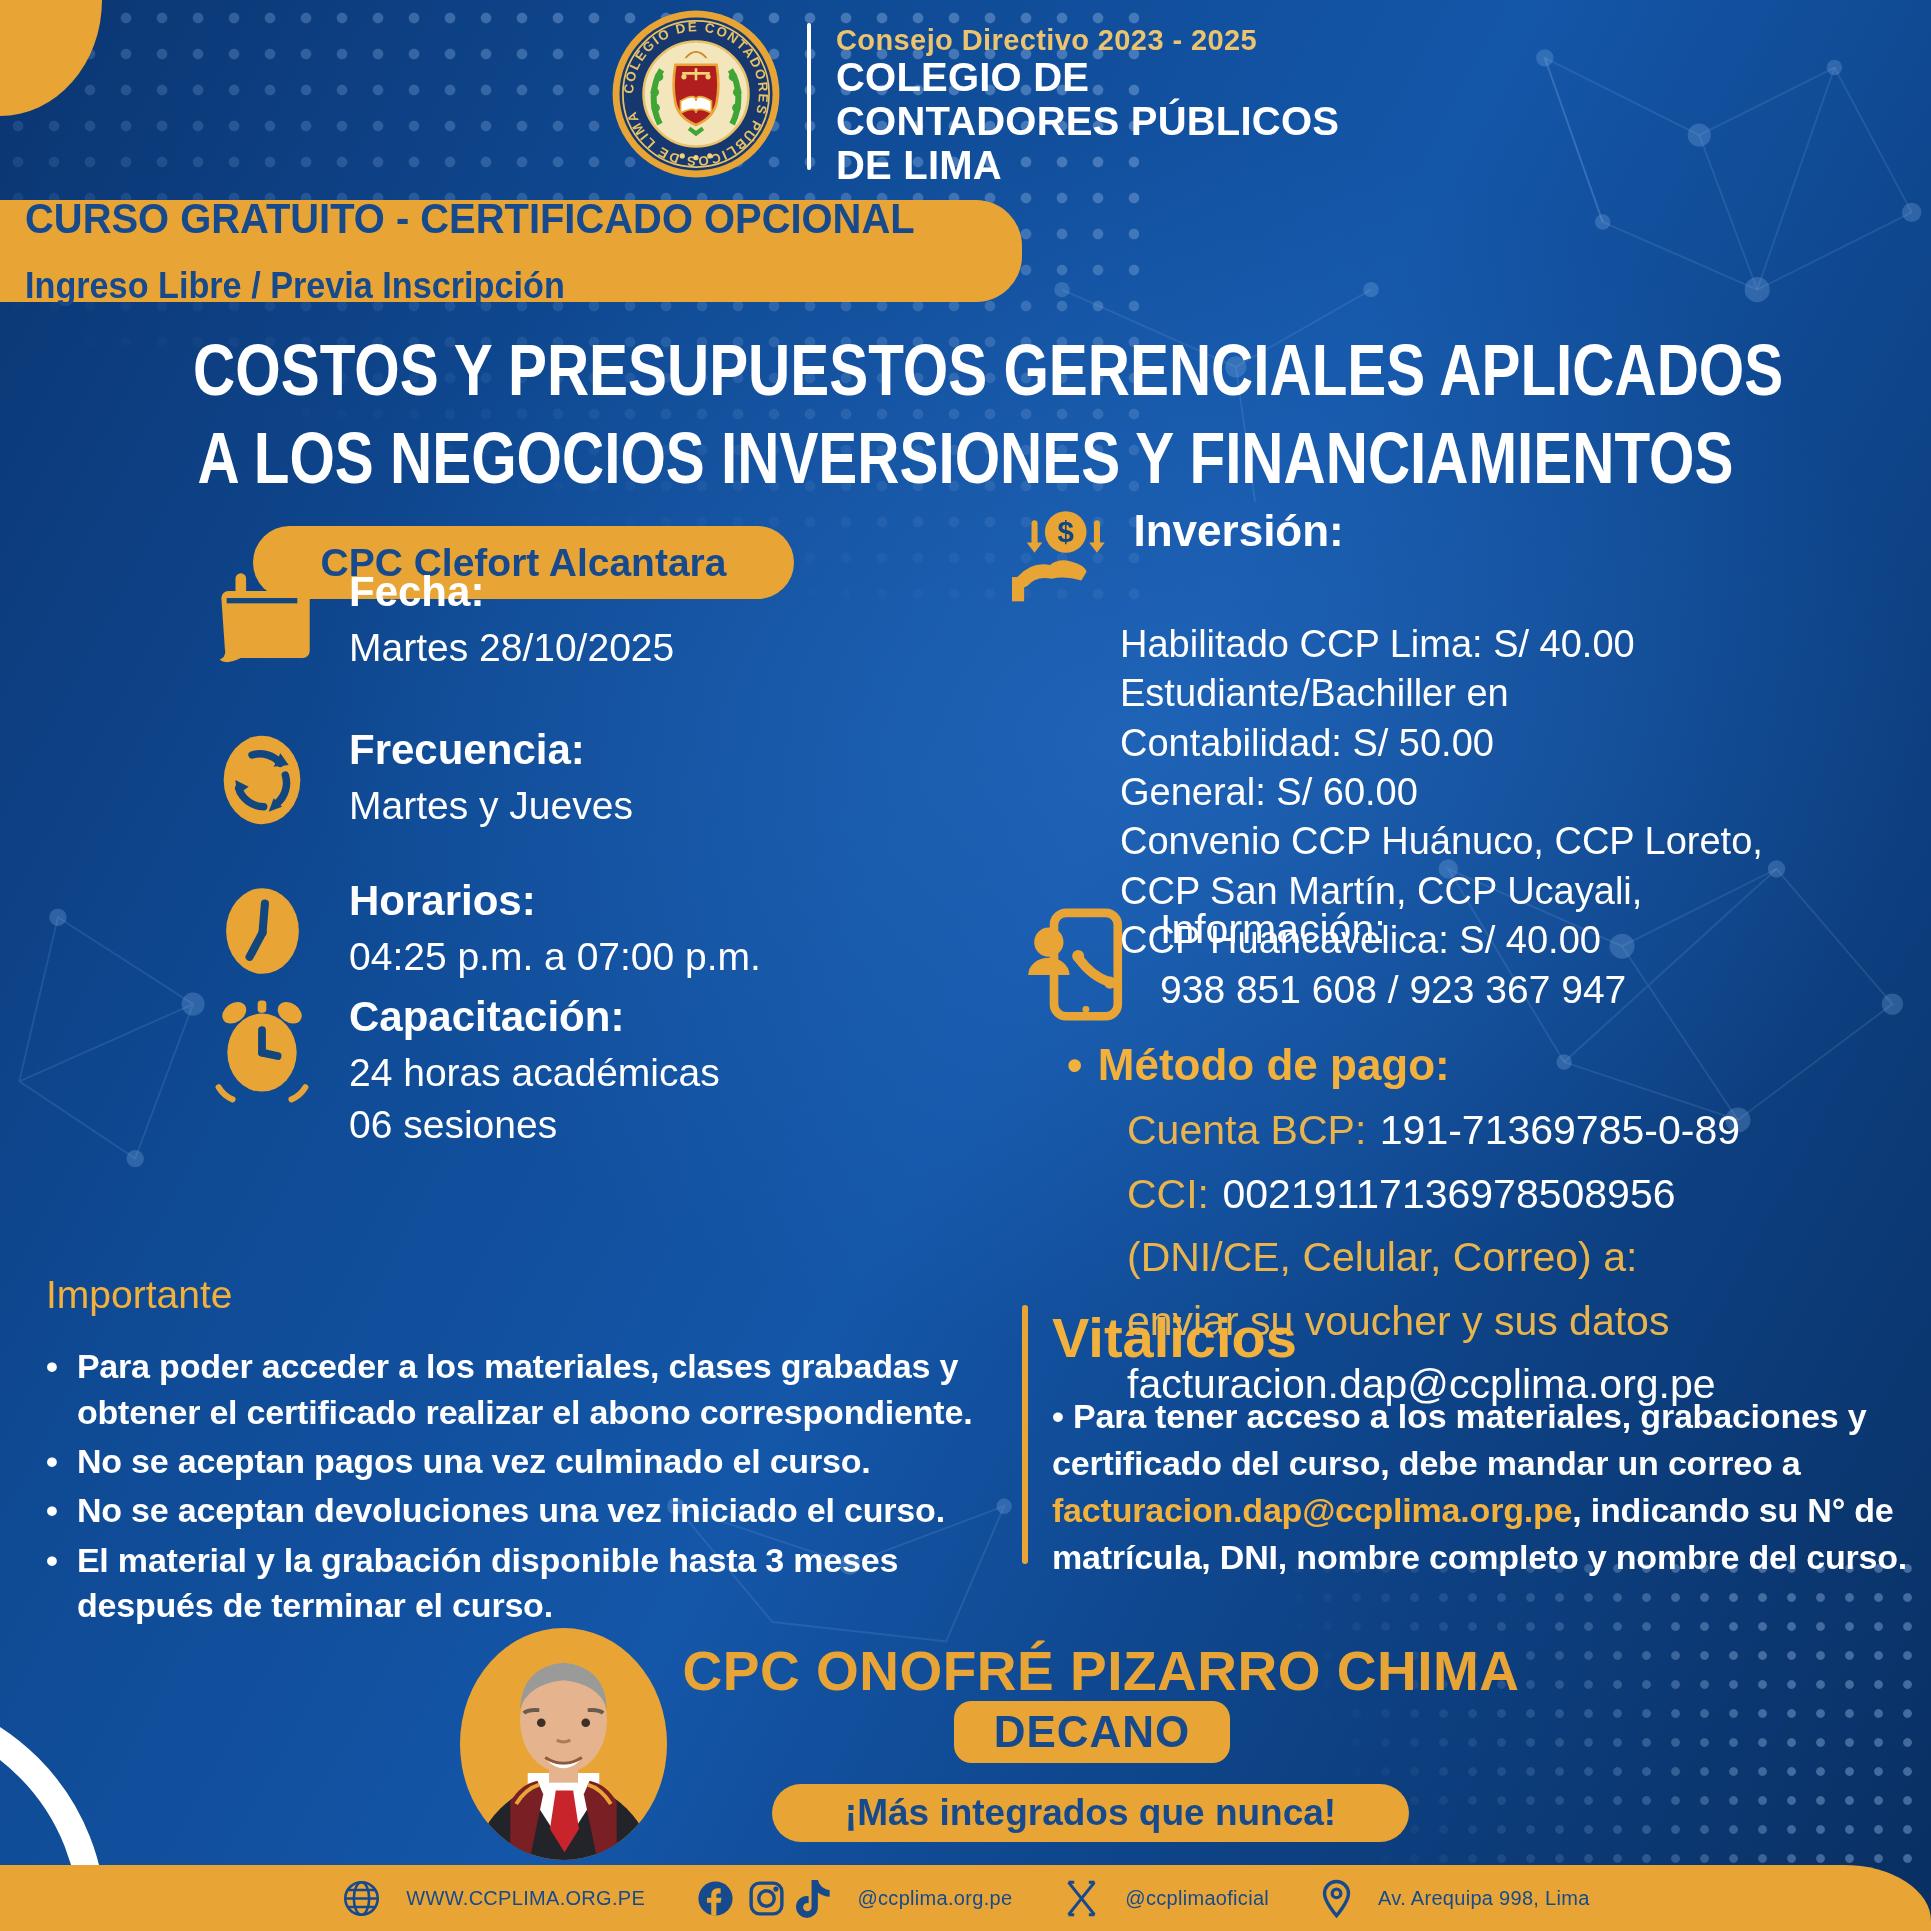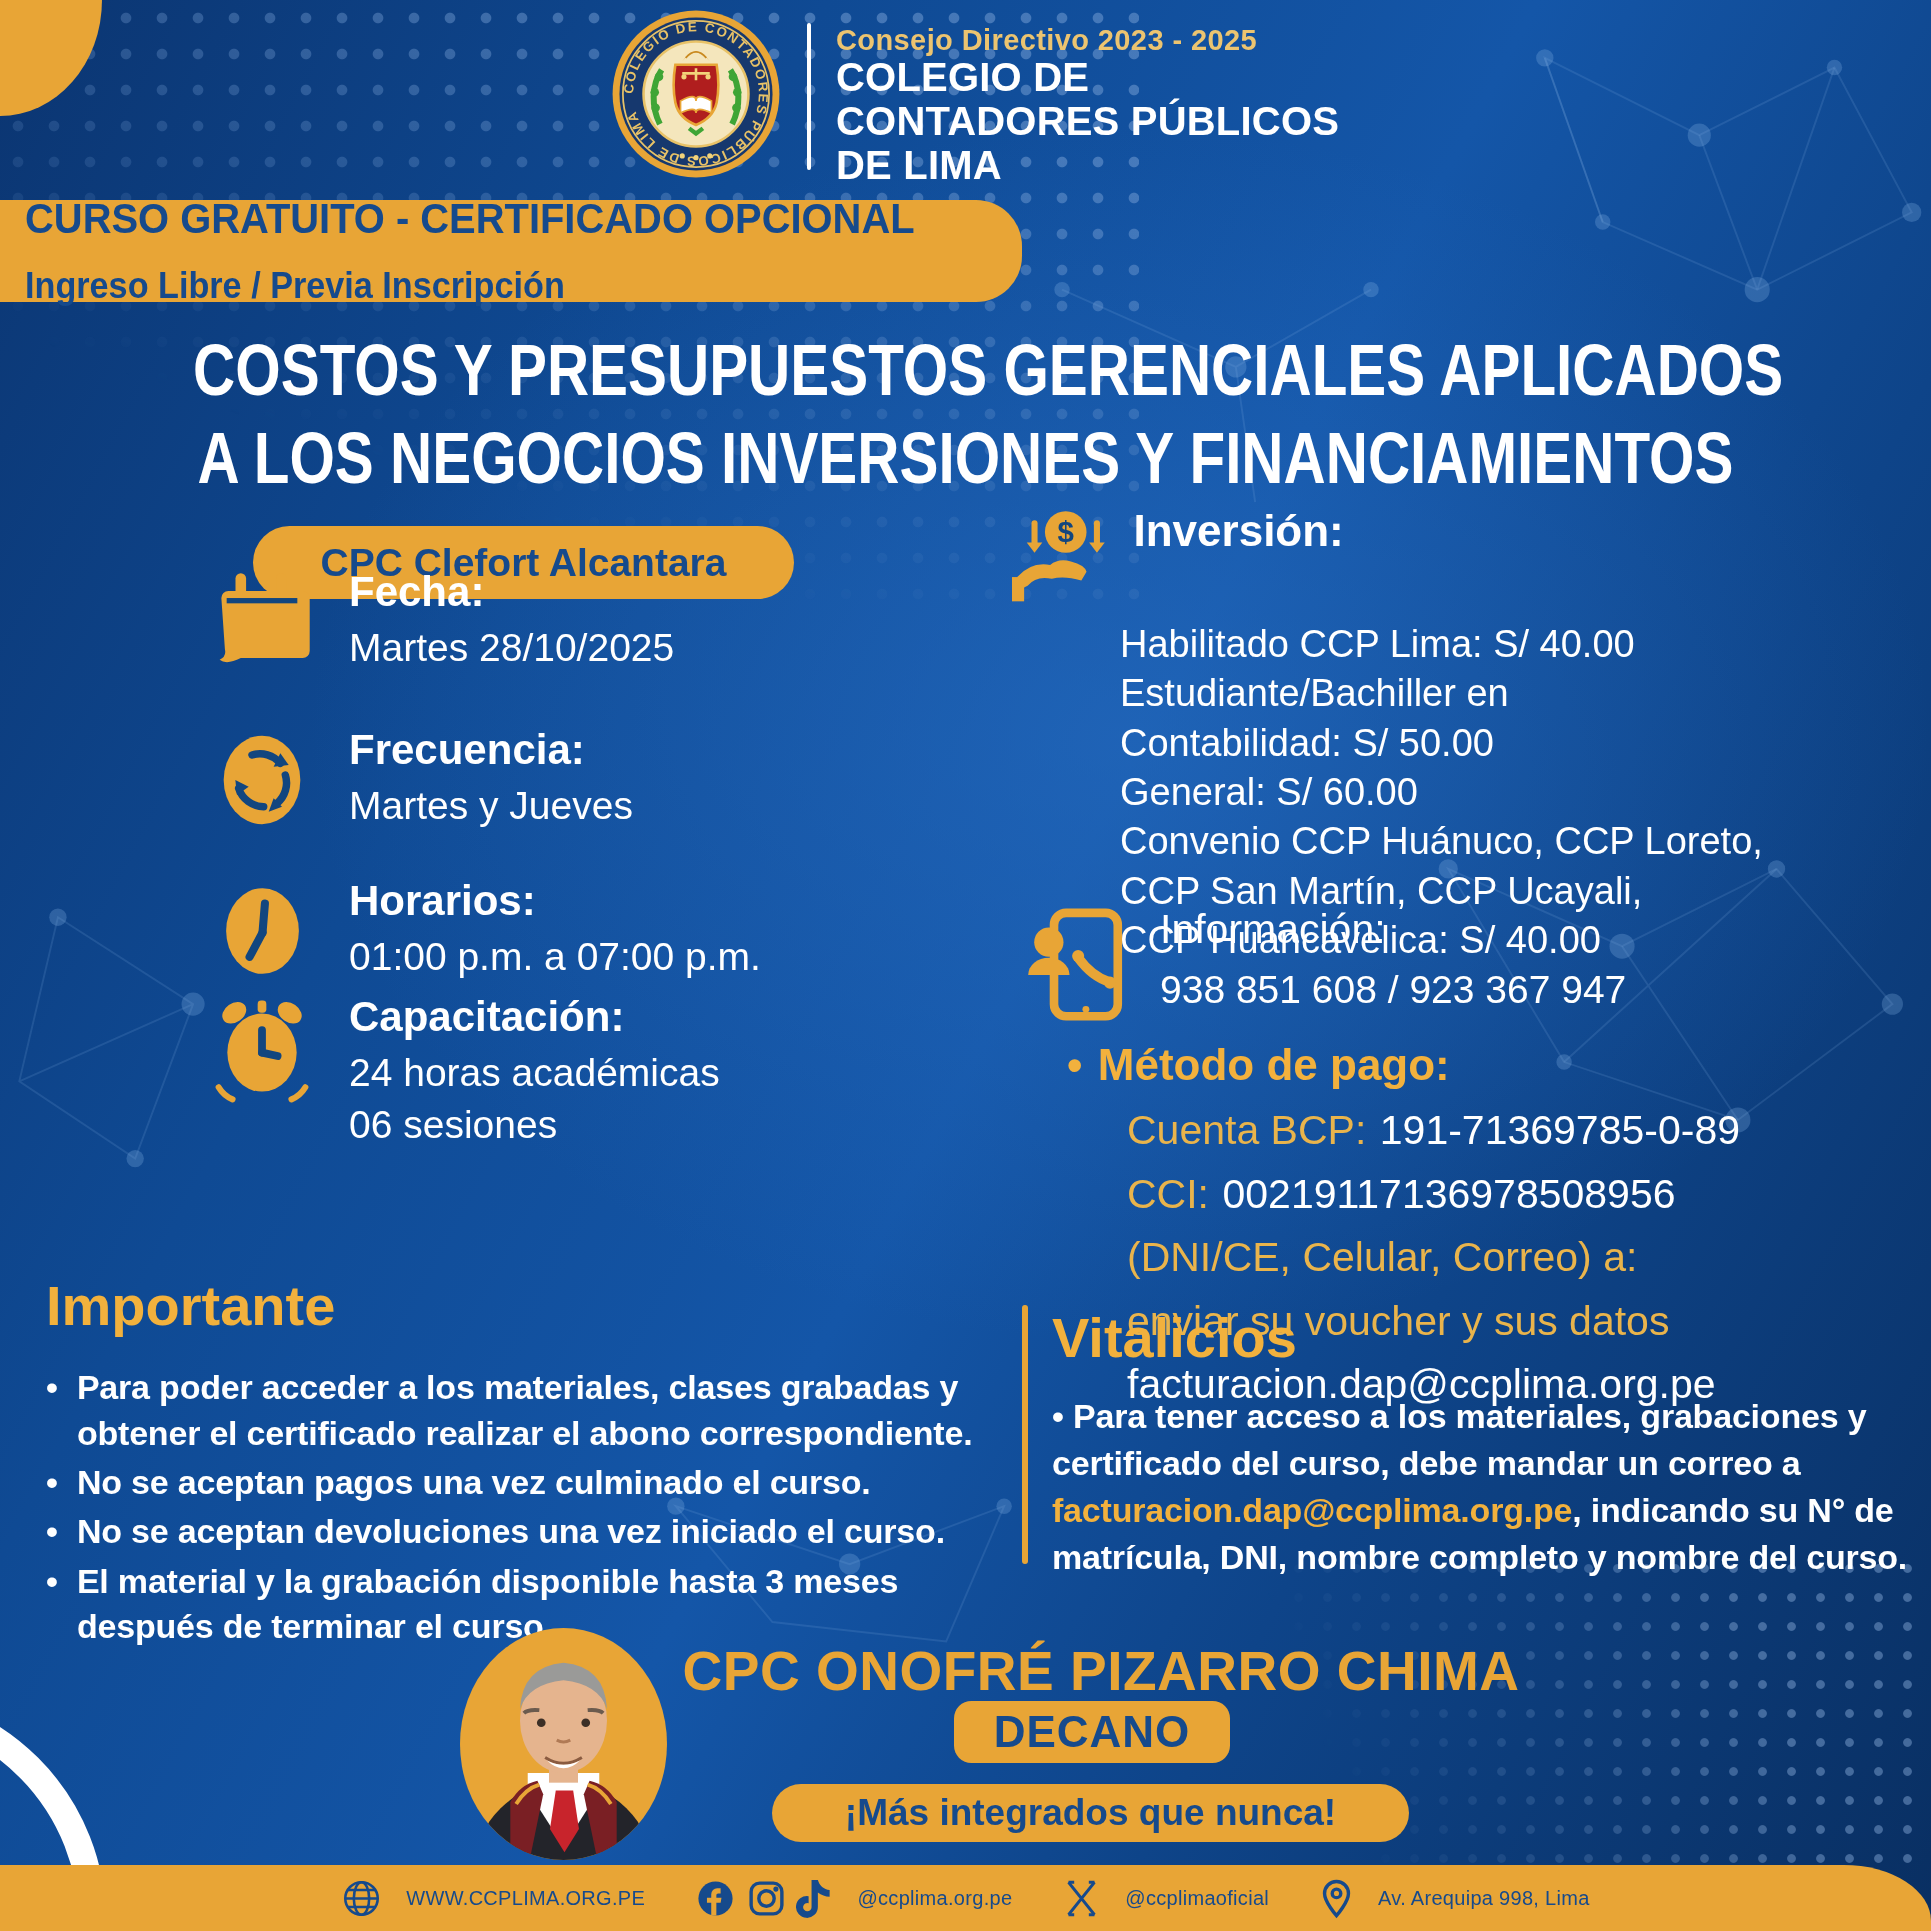--- a/index.html
+++ b/index.html
@@ -66,21 +66,21 @@
   .payment{position:absolute;left:1067px;top:1031px;width:840px;font-size:41px;line-height:1.55;}
   .pay-head{color:#F2B13D;font-size:44px;font-weight:bold;display:flex;align-items:center;gap:15.4px;}
   .pay-head .dot{font-size:44px;}
   .pay-body{margin-left:60px;}
   .gold{color:#E9B44C;}
   .goldb{color:#F2B13D;font-weight:bold;}
   .pay-line .val{color:#fff;margin-left:13.5px;}
   .pay-email{color:#fff;}
   
   .importante{position:absolute;left:46px;top:1273px;width:975px;}
-  .importante h2{margin:0 0 27px 0;color:#F2B13D;font-size:56px;font-weight:bold;}
+  .importante h2{margin:0 0 27px 0;color:#F2B13D;font-size:39px;font-weight:normal;}
   .imp-li{display:flex;gap:13.5px;font-size:34px;font-weight:bold;line-height:1.34;color:#fff;margin-bottom:3.9px;letter-spacing:-0.2px;}
   .imp-li .b-dot{flex:0 0 17.4px;}
   .divider-v{position:absolute;left:1022px;top:1305px;width:5.8px;height:259px;background:#E8A536;border-radius:2.9px;}
   .vitalicios{position:absolute;left:1052px;top:1305px;width:874px;}
   .vitalicios h2{margin:0 0 23px 0;color:#F2B13D;font-size:56px;font-weight:bold;}
   .vitalicios p{margin:0;font-size:34px;font-weight:bold;line-height:1.38;color:#fff;letter-spacing:-0.2px;}
   
   .dean-photo{position:absolute;left:460px;top:1628px;width:207px;height:232px;background:#E8A536;
     border-radius:50%;overflow:hidden;}
   .dean-name{position:absolute;left:676px;top:1639px;width:850px;text-align:center;
@@ -243,21 +243,21 @@
       <svg width="97" height="108" viewBox="0 0 120 120">
         <ellipse cx="60" cy="60" rx="45" ry="53" fill="#E8A536"></ellipse>
         <g stroke="#12467f" stroke-width="10" stroke-linecap="round">
           <path d="M60,62 L63,26"></path>
           <path d="M60,62 L44,92"></path>
         </g>
       </svg>
     </div>
     <div>
       <div class="d-label">Horarios:</div>
-      <div class="d-value">01:00 p.m. a 07:00 p.m.</div>
+      <div class="d-value">04:25 p.m. a 07:00 p.m.</div>
     </div>
   </div>
 
   <div class="d-row" style="top:993px">
     <div class="d-icon">
       <svg width="104" height="114" viewBox="0 0 120 130">
         <ellipse cx="28" cy="22" rx="15" ry="11" fill="#E8A536" transform="rotate(-35 28 22)"></ellipse>
         <ellipse cx="92" cy="22" rx="15" ry="11" fill="#E8A536" transform="rotate(35 92 22)"></ellipse>
         <rect x="55" y="8" width="10" height="14" rx="4" fill="#E8A536"></rect>
         <ellipse cx="60" cy="68" rx="40" ry="45" fill="#E8A536"></ellipse>

